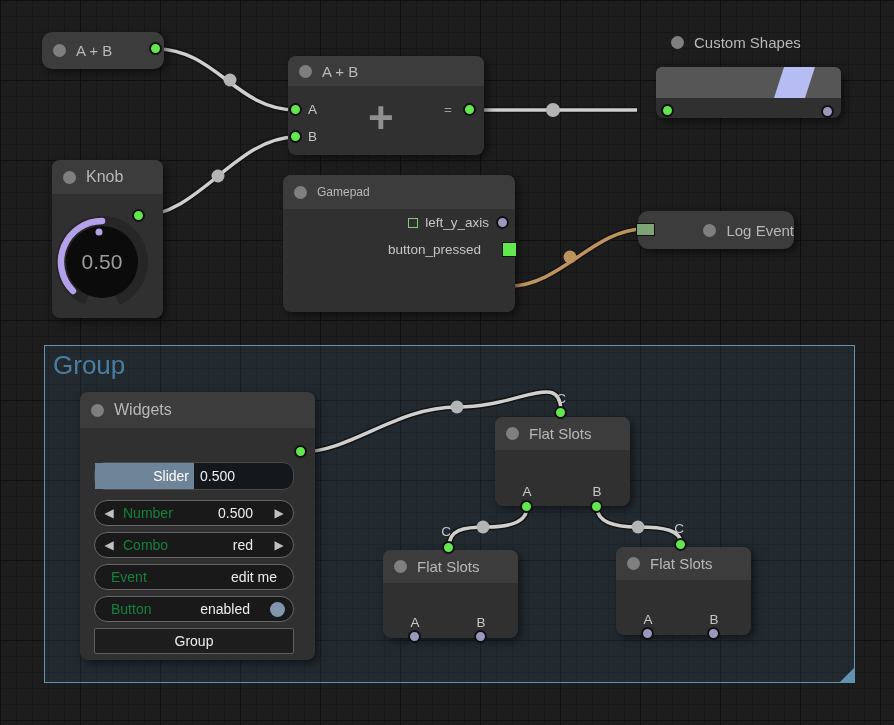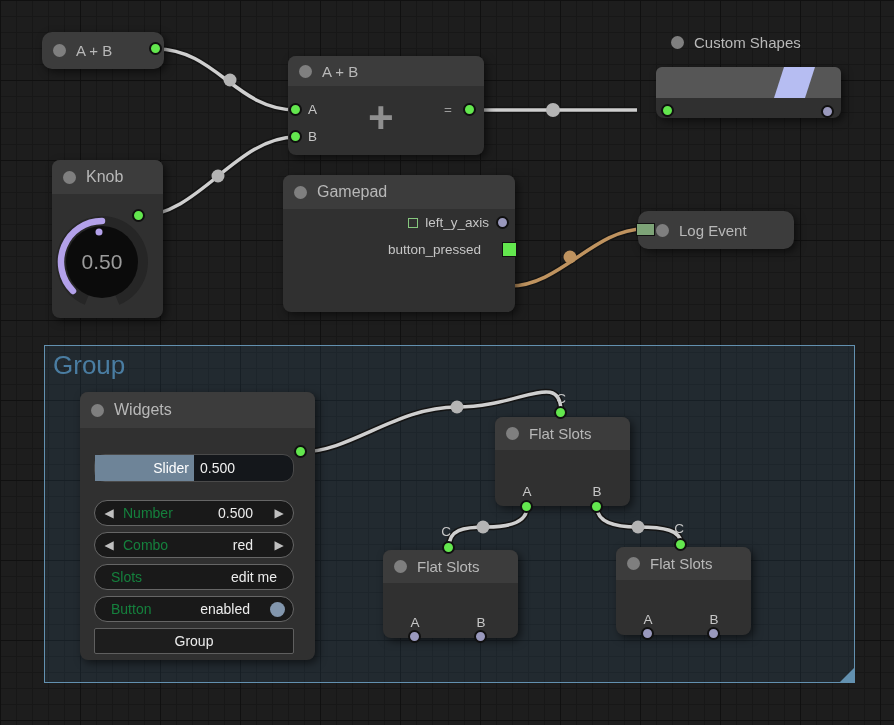--- a/index.html
+++ b/index.html
@@ -139,49 +139,49 @@
     <svg width="101" height="124" style="position:absolute;left:0;top:34px;">
       <path d="M32.8,110.7 A46,46 0 1 1 67.2,110.7 L50,68 Z" fill="#262626"></path>
       <circle cx="50" cy="68" r="36" fill="#0b0b0b"></circle>
       <path d="M21,97 A41,41 0 0 1 50,27" stroke="#b3a1ea" stroke-width="6.5" stroke-linecap="round" fill="none"></path>
       <circle cx="47" cy="38" r="3.5" fill="#b3a1ea"></circle>
       <text x="50" y="75" text-anchor="middle" font-size="21" fill="#9c9c9c">0.50</text>
     </svg>
   </div>
 
   <div class="node" style="left:283px;top:175px;width:232px;height:137px;">
-    <div class="ntitle" style="height:34px;font-size:16px;">
+    <div class="ntitle" style="height:34px;font-size:12px;">
       <span class="tdot"></span>
       <span>Gamepad</span>
     </div>
     <div class="grow">
       <span class="gsq-hollow"></span>
       <span class="slabel">left_y_axis</span>
       <span class="gdot"></span>
     </div>
     <div class="grow" style="padding-right:34px;">
       <span class="slabel">button_pressed</span>
       <span class="gsq-green" style="right:-2px;top:6px;"></span>
     </div>
   </div>
 
-  <div class="collapsed" style="left:638px;top:211px;width:156px;height:38px;">
+  <div class="collapsed" style="left:638px;top:211px;width:156px;height:38px;justify-content:flex-end;">
     <span style="position:absolute;left:-2px;top:12px;width:19px;height:13px;background:#7da377;border:1px solid #101010;box-sizing:border-box;"></span>
     <span class="tdot" style="margin-left:18px;"></span>
     <span>Log Event</span>
   </div>
 
   <div class="node" style="left:80px;top:392px;width:235px;height:268px;">
     <div class="ntitle" style="height:36px;font-size:16px;">
       <span class="tdot"></span>
       <span>Widgets</span>
     </div>
     <span class="port" style="left:214px;top:53px;"></span>
 
-    <div class="wrow slider" style="top:62px;border-radius:11px;">
+    <div class="wrow slider" style="top:70px;border-radius:11px;">
       <div class="sfill">
         <span>Slider</span>
       </div>
       <div class="sval">0.500</div>
     </div>
 
     <div class="wrow pill" style="top:108px;">
       <span class="arrow">◀</span>
       <span class="plabel">Number</span>
       <span class="pvalue">0.500</span>
@@ -189,21 +189,21 @@
     </div>
 
     <div class="wrow pill" style="top:140px;">
       <span class="arrow">◀</span>
       <span class="plabel">Combo</span>
       <span class="pvalue">red</span>
       <span class="arrow">▶</span>
     </div>
 
     <div class="wrow pill noarrow" style="top:172px;">
-      <span class="plabel">Slots</span>
+      <span class="plabel">Event</span>
       <span class="pvalue">edit me</span>
     </div>
 
     <div class="wrow pill noarrow" style="top:204px;">
       <span class="plabel">Button</span>
       <span class="pvalue" style="padding-right:12px;">enabled</span>
       <span class="tknob"></span>
     </div>
 
     <div class="wrow wbutton" style="top:236px;">

